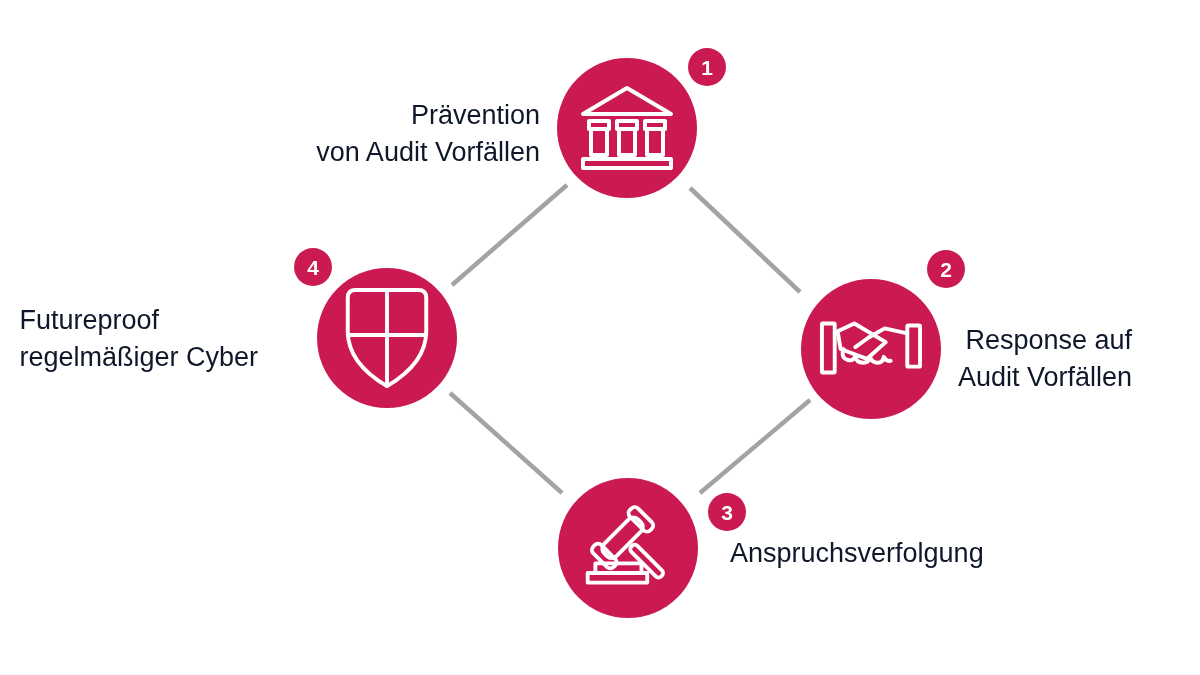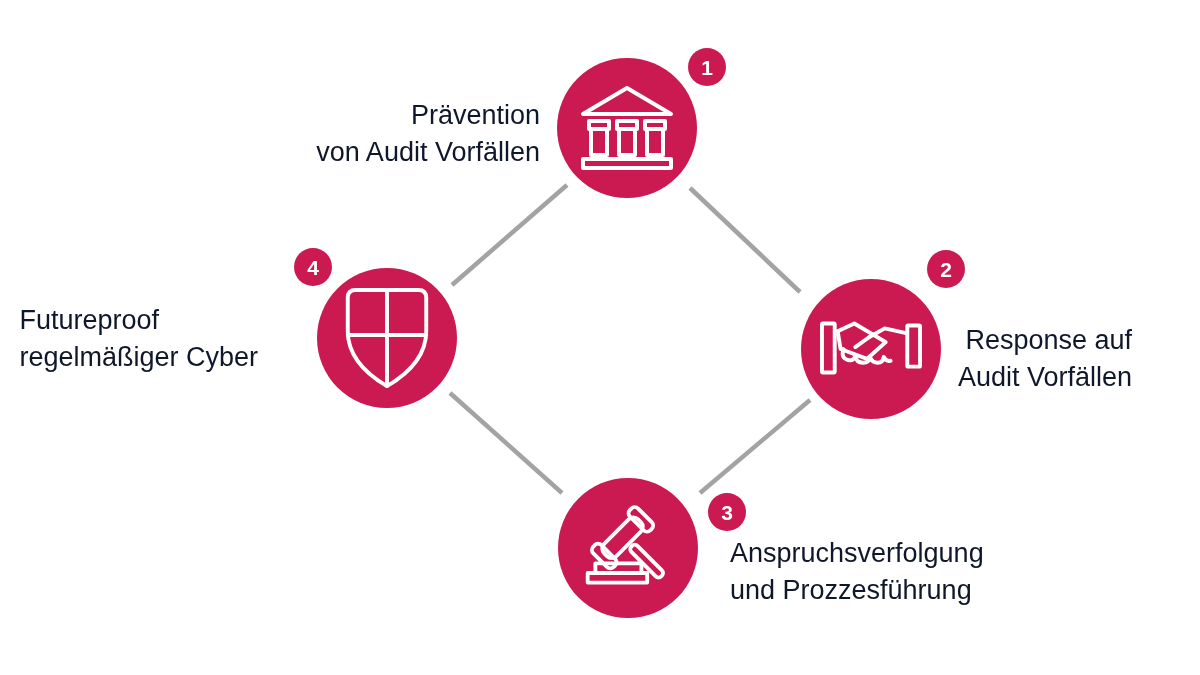--- a/index.html
+++ b/index.html
@@ -70,21 +70,21 @@
   .b4 { left: 294px; top: 248px; }
   .label {
     position: absolute;
     font-size: 27px;
     line-height: 37px;
     color: #0f172a;
     white-space: nowrap;
   }
   .l1 { right: 660px; top: 97px;  text-align: right; }
   .l2 { left: 958px;  top: 322px; text-align: right;  }
-  .l3 { left: 730px;  top: 535px; text-align: left;  }
+  .l3 { left: 730px;  top: 535px; text-align: center;  }
   .l4 { right: 942px; top: 302px; text-align: left; }
 </style>
 </head>
 <body>
 
 <div class="stage">
 
   <svg class="connector-layer" viewBox="0 0 1200 675">
     <line x1="452" y1="285" x2="567" y2="185"></line>
     <line x1="690" y1="188" x2="800" y2="292"></line>
@@ -146,21 +146,20 @@
         <rect x="16" y="66" width="48" height="10"></rect>
         <rect x="8" y="76" width="62" height="10"></rect>
       </g>
     </svg>
   </div>
   <div class="badge b3">
     <span>3</span>
   </div>
   <div class="label l3">
     <div>Anspruchsverfolgung</div>
-    <div>und Prozzesführung</div>
   </div>
 
   <div class="circle c4">
     <svg width="88" height="104" viewBox="0 0 88 106">
       <g class="icon-stroke">
         <path d="M12 4 H76 Q84 4 84 12 V46 C84 72 66 89 44 102 C22 89 4 72 4 46 V12 Q4 4 12 4 Z"></path>
         <line x1="44" y1="4" x2="44" y2="102"></line>
         <line x1="4" y1="50" x2="84" y2="50"></line>
       </g>
     </svg>

